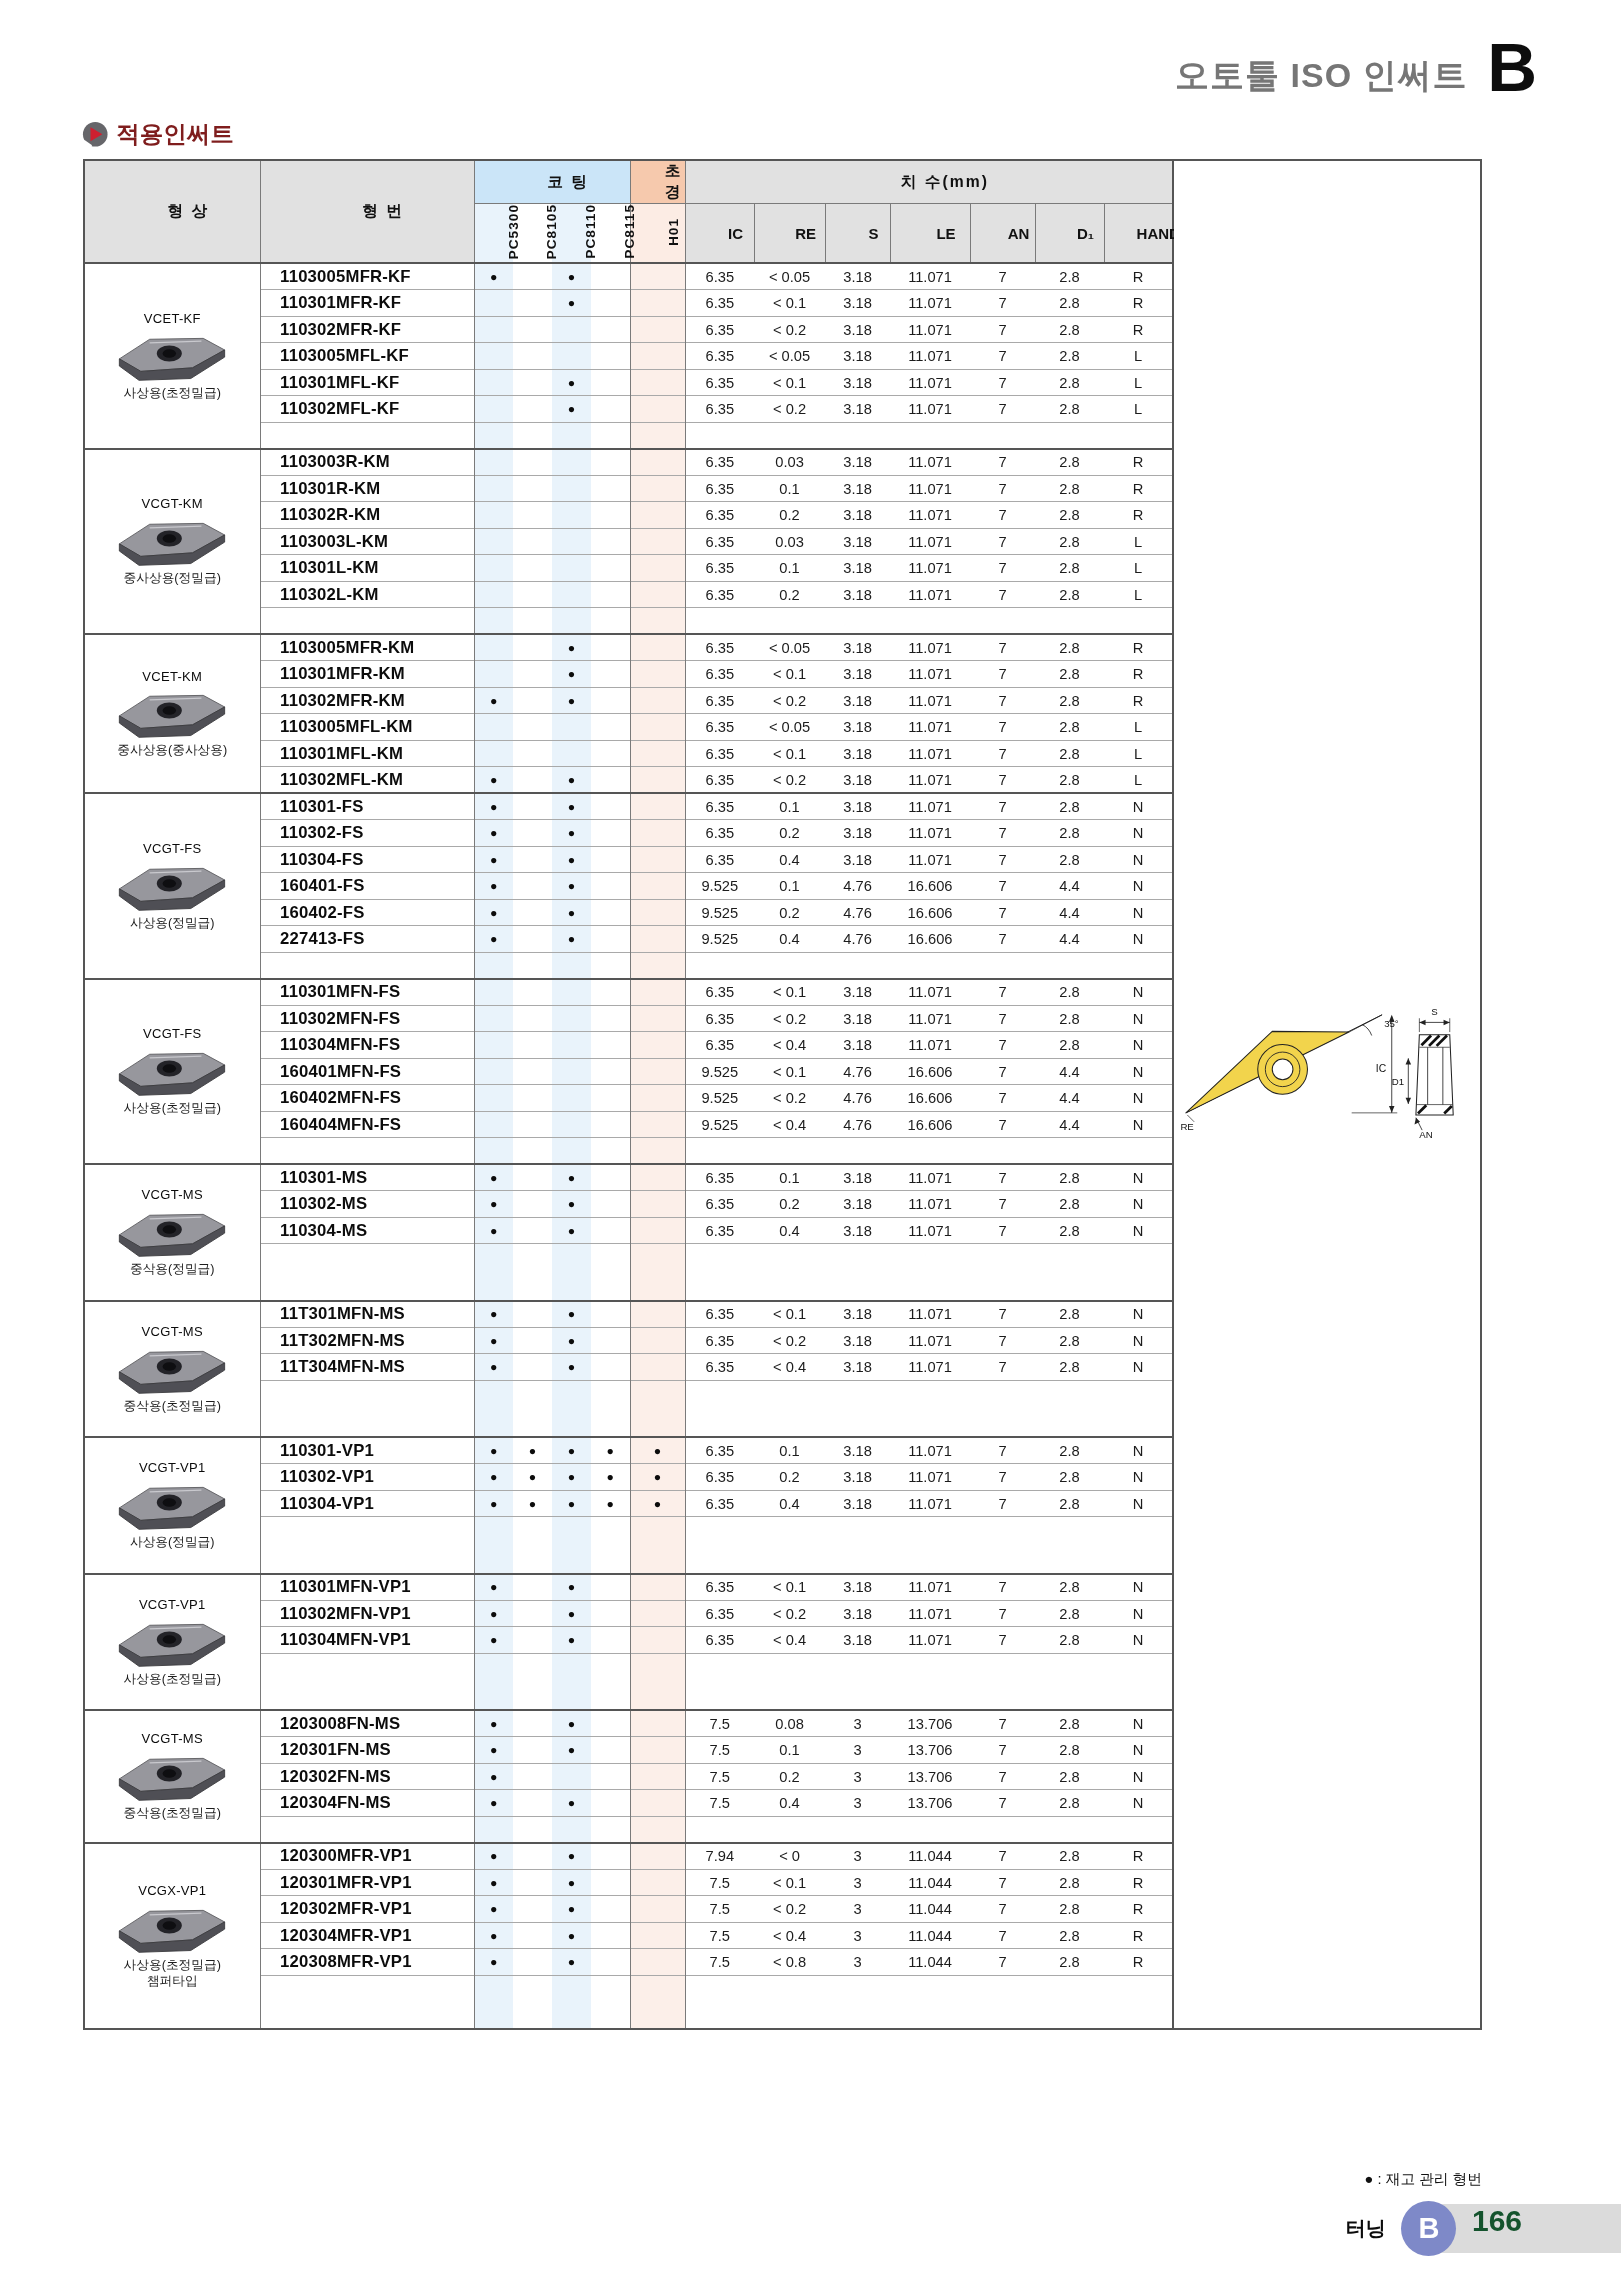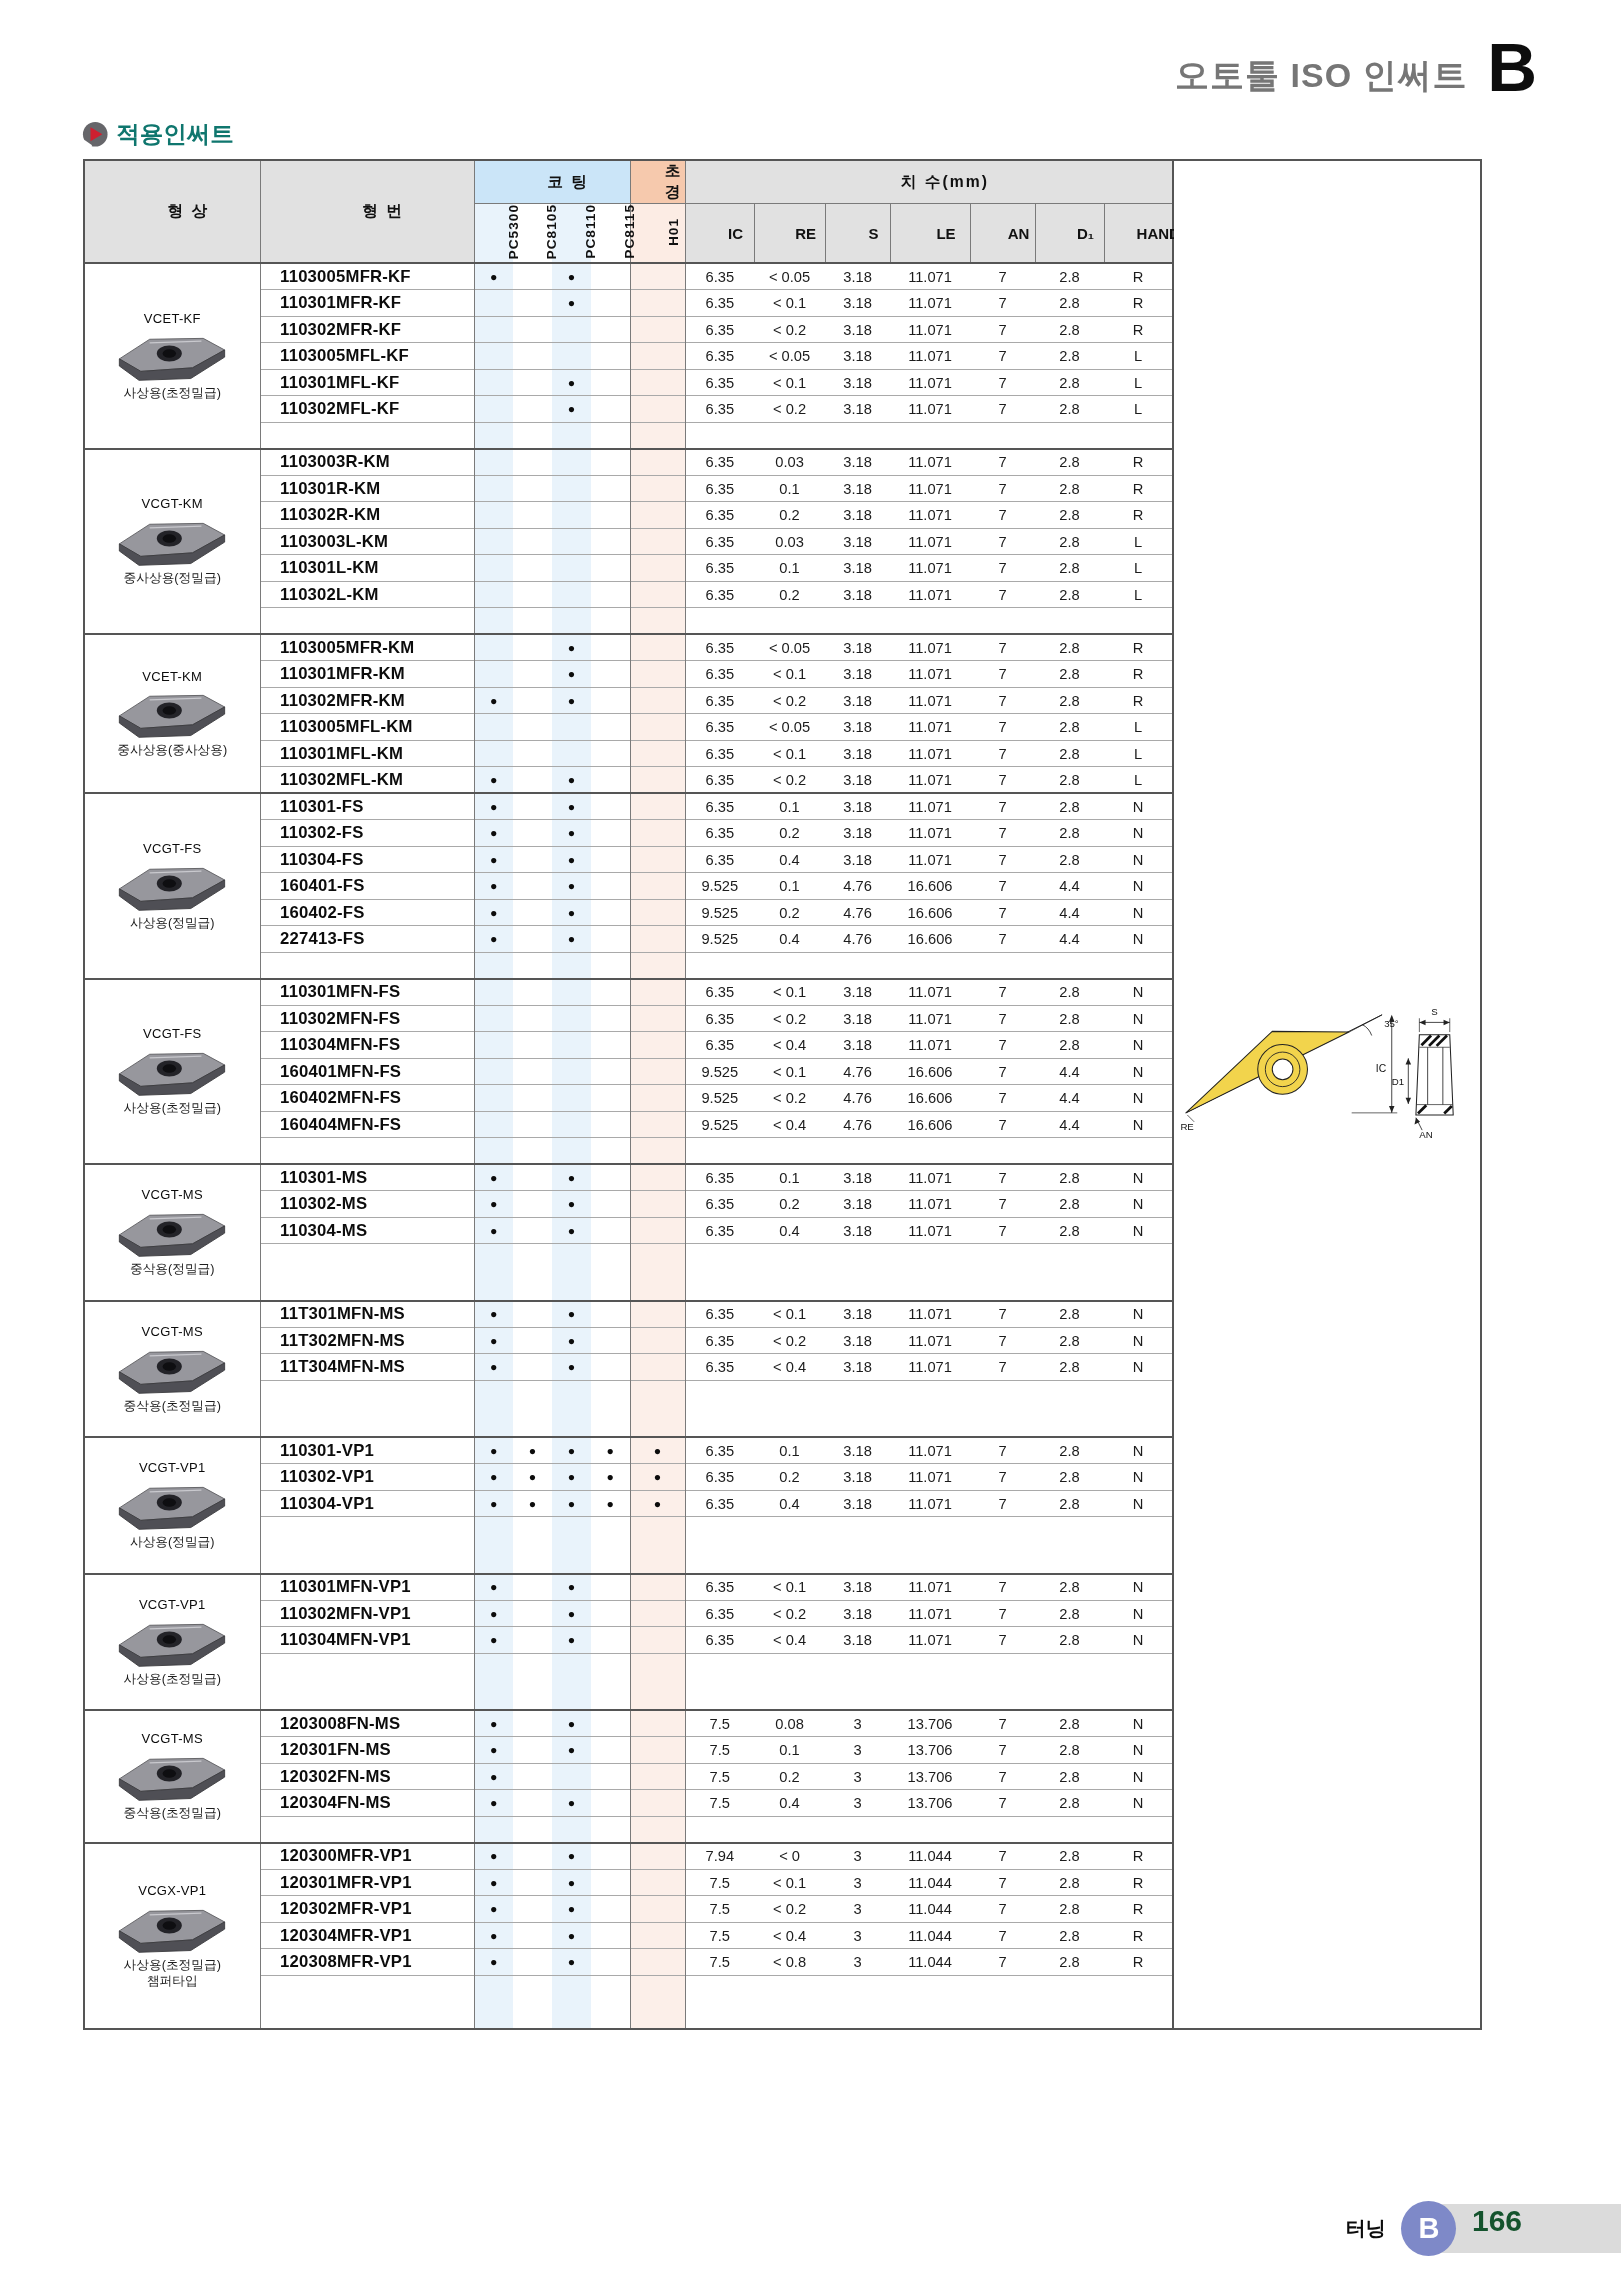--- a/index.html
+++ b/index.html
@@ -5,21 +5,21 @@
   * { margin:0; padding:0; box-sizing:border-box; }
   body { background:#fff; font-family:"Liberation Sans", sans-serif; }
   .page { position:relative; width:1621px; height:2293px; background:#fff; overflow:hidden; }
 
   .page-header { position:absolute; top:37px; right:84px; display:flex; align-items:flex-end; }
   .ph-title { font-size:34px; font-weight:bold; color:#767676; letter-spacing:1px; margin-right:19.6px; }
   .ph-letter { font-size:69px; font-weight:800; color:#0d0d0d; line-height:0.9; }
 
   .section-row { position:absolute; top:118px; left:82px; display:flex; align-items:center; }
   .bullet-icon { width:26.5px; height:26.5px; margin-right:7.8px; display:inline-block; }
-  .section-title { font-size:23.5px; font-weight:bold; color:#0f766e; }
+  .section-title { font-size:23.5px; font-weight:bold; color:#7f1d1d; }
 
   .table-wrap { position:absolute; top:159px; left:83px; width:1399px; display:flex; align-items:stretch; }
 
   table.main { border-collapse:collapse; table-layout:fixed; width:1090px;
                border:2px solid #555; background:#fff; }
   thead th { background:#e1e1e1; border:1px solid #7a7a7a; font-weight:bold; color:#111;padding-left:32px; }
   thead tr.t1 th { height:30px; font-size:15.7px; letter-spacing:2px; }
   thead tr.t2 th { height:57px; font-size:15px; }
   th.blue  { background:#cbe5f8; }
   th.peach { background:#f6c9ad; }
@@ -1262,20 +1262,21 @@
           <text x="326" y="134" font-size="14" text-anchor="end">D1</text>
 
           <line x1="343" y1="182" x2="352" y2="200" stroke="#222" stroke-width="1.2"></line>
           <polygon points="343,182 341,192 349,188" fill="#222"></polygon>
           <text x="348" y="212" font-size="14">AN</text>
         </svg>
       </div>
     </div>
   </div>
 
+  <div class="footer-note">● : 재고 관리 형번</div>
 
   <div class="page-badge">
     <span class="badge-label">터닝</span>
     <span class="badge-circle">B</span>
     <span class="badge-box">
       <span>166</span>
     </span>
   </div>
 
 </div>

